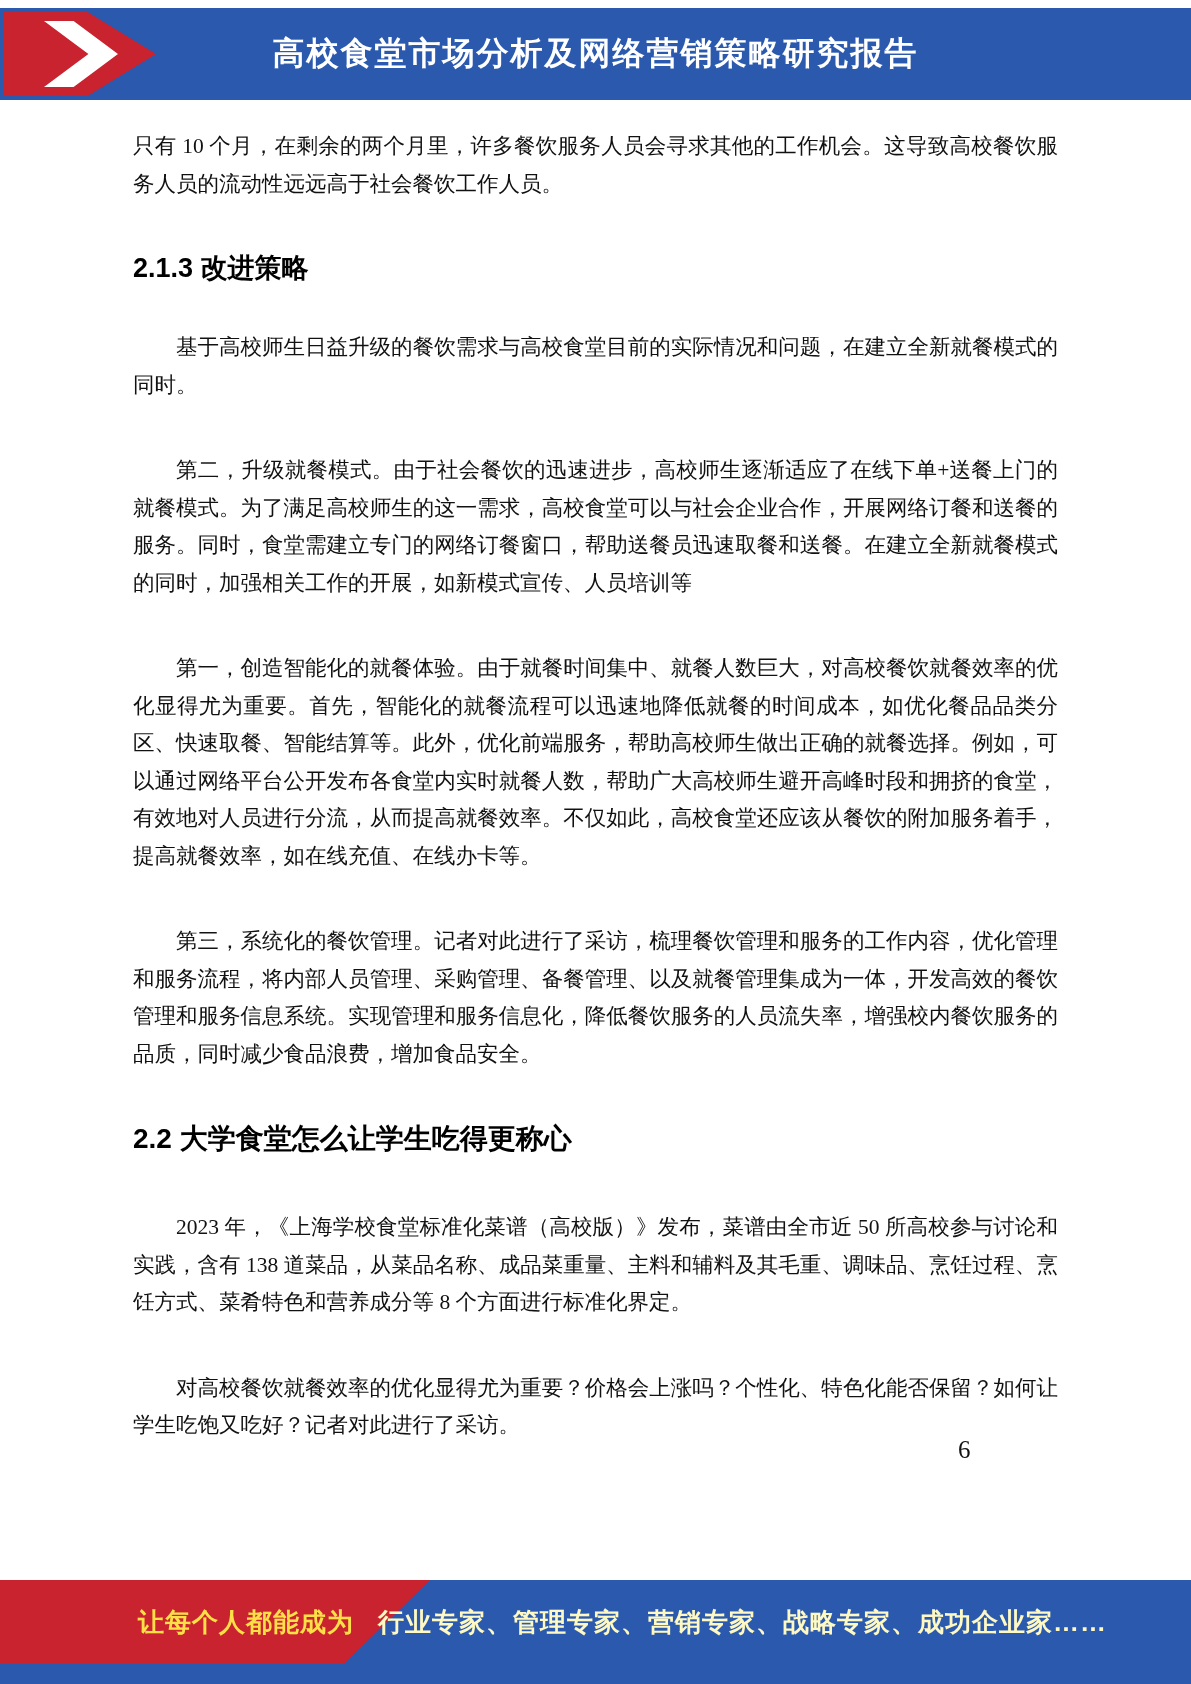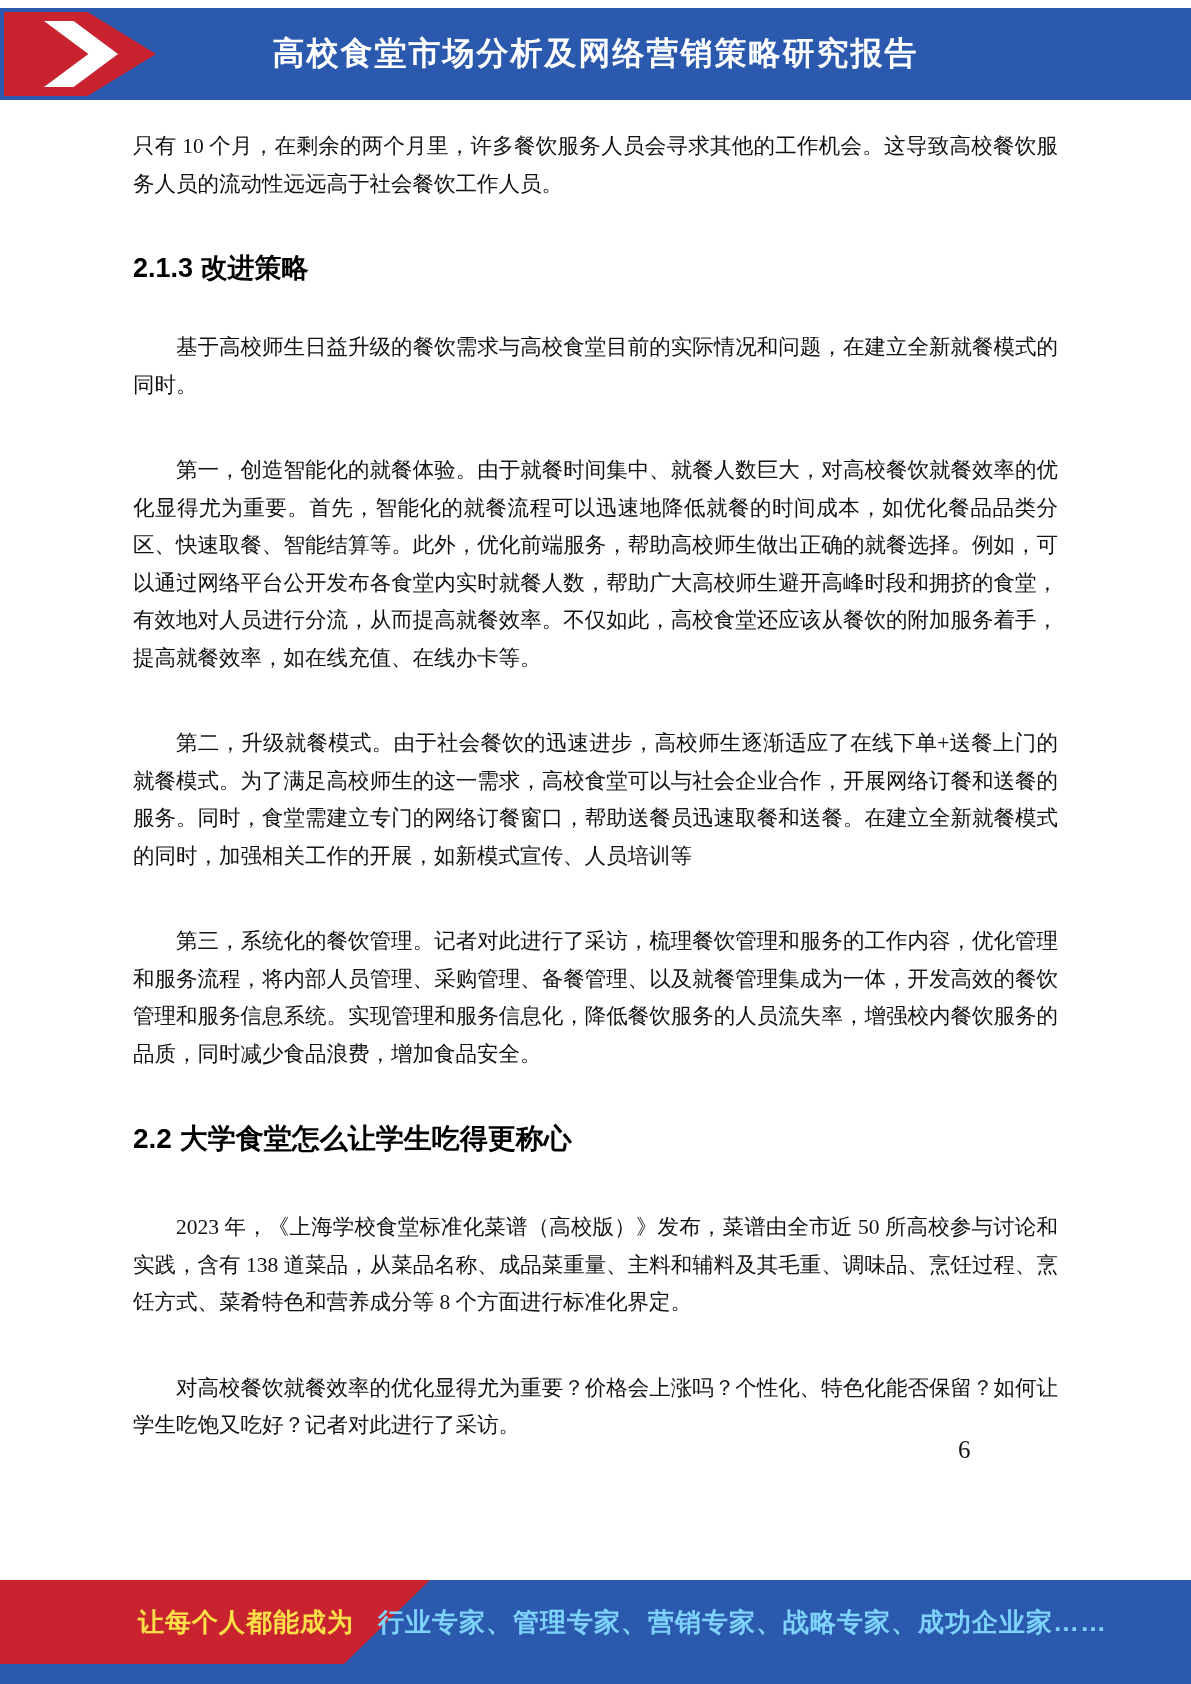--- a/index.html
+++ b/index.html
@@ -72,21 +72,21 @@
   }
   .footer-left-text {
     color:#fde047;
     font-family:"Liberation Sans", sans-serif;
     font-size:26px; font-weight:bold; letter-spacing:1px;
     white-space:nowrap;
   }
   .footer-right-text {
     position:absolute; left:378px; top:0; height:84px;
     display:flex; align-items:center;
-    color:#7dd3fc;
+    color:#fef9c3;
     font-family:"Liberation Sans", sans-serif;
     font-size:26px; font-weight:bold; letter-spacing:1px;
     white-space:nowrap;
   }
 </style>
 </head>
 <body>
 
 <div class="page">
 
@@ -99,23 +99,23 @@
   </header>
 
   <main class="content">
 
     <p class="para">只有 10 个月，在剩余的两个月里，许多餐饮服务人员会寻求其他的工作机会。这导致高校餐饮服务人员的流动性远远高于社会餐饮工作人员。</p>
 
     <h2 class="heading h213">2.1.3 改进策略</h2>
 
     <p class="para indent">基于高校师生日益升级的餐饮需求与高校食堂目前的实际情况和问题，在建立全新就餐模式的同时。</p>
 
+    <p class="para indent">第二，升级就餐模式。由于社会餐饮的迅速进步，高校师生逐渐适应了在线下单+送餐上门的就餐模式。为了满足高校师生的这一需求，高校食堂可以与社会企业合作，开展网络订餐和送餐的服务。同时，食堂需建立专门的网络订餐窗口，帮助送餐员迅速取餐和送餐。在建立全新就餐模式的同时，加强相关工作的开展，如新模式宣传、人员培训等</p>
+
     <p class="para indent">第一，创造智能化的就餐体验。由于就餐时间集中、就餐人数巨大，对高校餐饮就餐效率的优化显得尤为重要。首先，智能化的就餐流程可以迅速地降低就餐的时间成本，如优化餐品品类分区、快速取餐、智能结算等。此外，优化前端服务，帮助高校师生做出正确的就餐选择。例如，可以通过网络平台公开发布各食堂内实时就餐人数，帮助广大高校师生避开高峰时段和拥挤的食堂，有效地对人员进行分流，从而提高就餐效率。不仅如此，高校食堂还应该从餐饮的附加服务着手，提高就餐效率，如在线充值、在线办卡等。</p>
-
-    <p class="para indent">第二，升级就餐模式。由于社会餐饮的迅速进步，高校师生逐渐适应了在线下单+送餐上门的就餐模式。为了满足高校师生的这一需求，高校食堂可以与社会企业合作，开展网络订餐和送餐的服务。同时，食堂需建立专门的网络订餐窗口，帮助送餐员迅速取餐和送餐。在建立全新就餐模式的同时，加强相关工作的开展，如新模式宣传、人员培训等</p>
 
     <p class="para indent">第三，系统化的餐饮管理。记者对此进行了采访，梳理餐饮管理和服务的工作内容，优化管理和服务流程，将内部人员管理、采购管理、备餐管理、以及就餐管理集成为一体，开发高效的餐饮管理和服务信息系统。实现管理和服务信息化，降低餐饮服务的人员流失率，增强校内餐饮服务的品质，同时减少食品浪费，增加食品安全。</p>
 
     <h2 class="heading h22">2.2 大学食堂怎么让学生吃得更称心</h2>
 
     <p class="para indent">2023 年，《上海学校食堂标准化菜谱（高校版）》发布，菜谱由全市近 50 所高校参与讨论和实践，含有 138 道菜品，从菜品名称、成品菜重量、主料和辅料及其毛重、调味品、烹饪过程、烹饪方式、菜肴特色和营养成分等 8 个方面进行标准化界定。</p>
 
     <p class="para indent">对高校餐饮就餐效率的优化显得尤为重要？价格会上涨吗？个性化、特色化能否保留？如何让学生吃饱又吃好？记者对此进行了采访。</p>
 
   </main>

